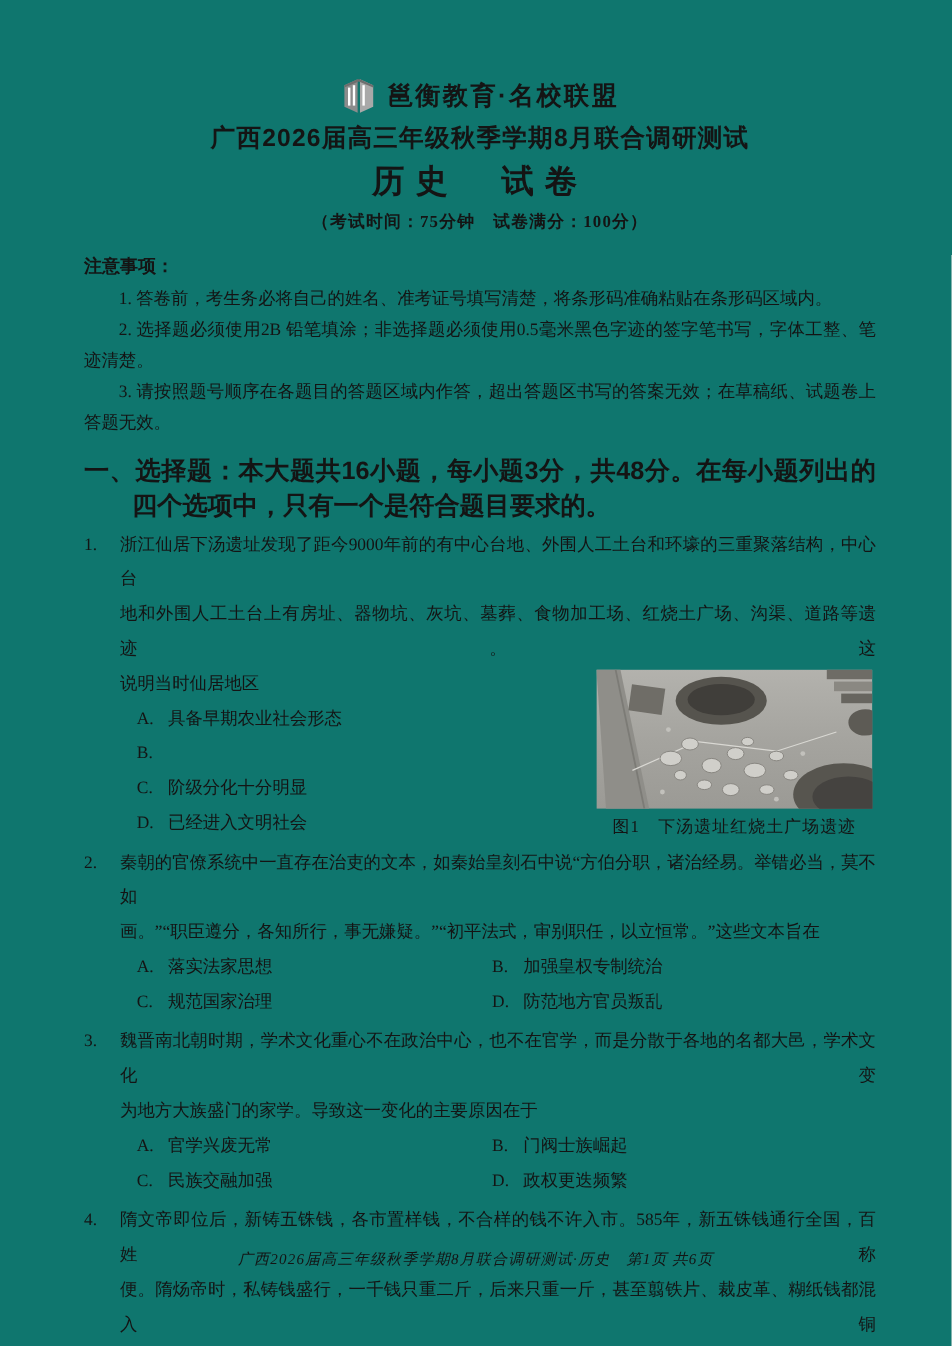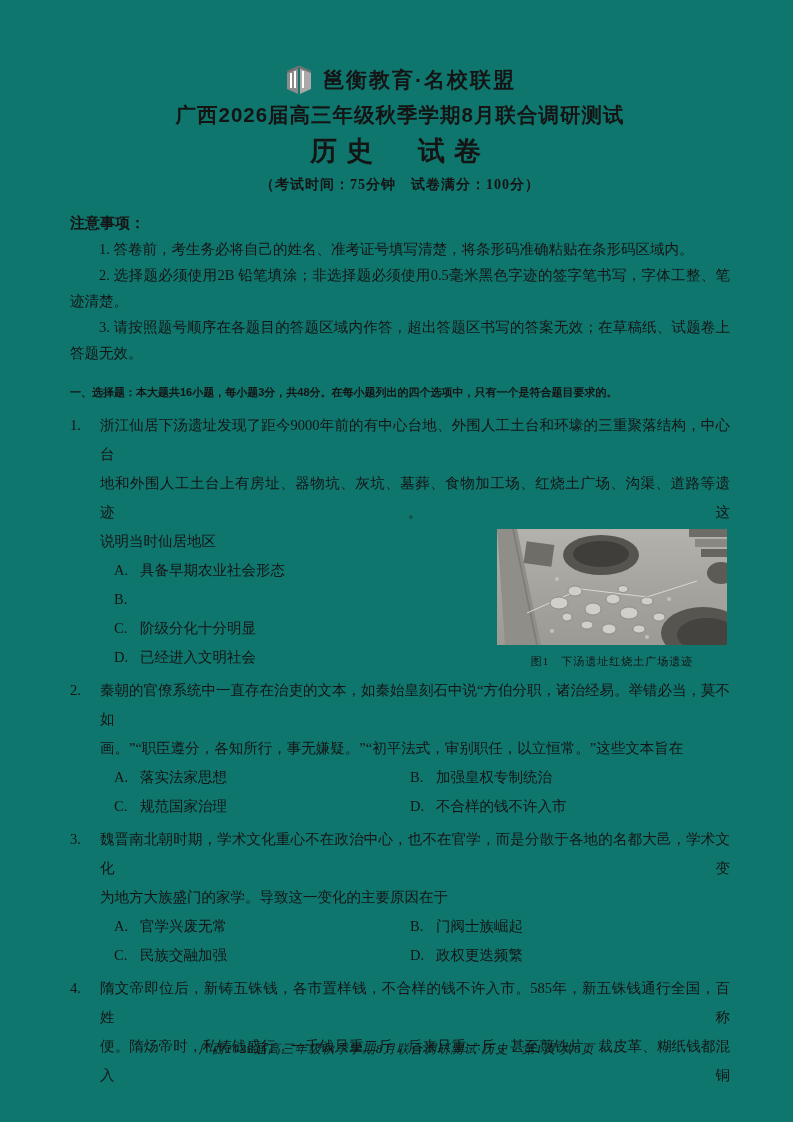--- a/index.html
+++ b/index.html
@@ -42,36 +42,36 @@
   }
   .notice p {
     margin:0; font-size:14.5px; line-height:26px;
     text-indent:2em; text-align:justify;
   }
 
   
   .section-heading {
     margin-top:12px;
     font-family:"Liberation Sans","DejaVu Sans",sans-serif;
-    font-weight:bold; font-size:11px; line-height:29px;
+    font-weight:bold; font-size:21px; line-height:29px;
     padding-left:40px; text-indent:-40px; text-align:justify;
   }
 
   
   .question { display:flex; margin-top:4px; font-size:14.5px; }
   .qnum { width:30px; flex-shrink:0; line-height:29px; }
   .qbody { flex:1; min-width:0; }
   .qline { line-height:29px; }
   .qline.full { text-align:justify; text-align-last:justify; }
 
   .q1row { display:flex; }
   .q1left { flex:1; min-width:0; }
   .figure { width:236px; flex-shrink:0; margin-left:4px; margin-top:2px; text-align:center; }
   .figure svg { display:block; margin:0 auto; }
-  .figure-caption { font-size:11px; line-height:20px; margin-top:6px; white-space:nowrap; letter-spacing:1px; }
+  .figure-caption { font-size:14px; line-height:20px; margin-top:6px; white-space:nowrap; letter-spacing:1px; }
 
   .opt { display:flex; line-height:29px; padding-left:14px; }
   .opt-label { width:26px; flex-shrink:0; }
   .opts-grid { display:grid; grid-template-columns:47% 53%; }
 
   
   .page-footer {
     position:absolute; left:0; right:0; bottom:64px;
     text-align:center; font-size:12.5px; font-style:italic; letter-spacing:1px;
   }
@@ -198,21 +198,21 @@
           <div class="opt">
             <span class="opt-label">B.</span>
             <span>加强皇权专制统治</span>
           </div>
           <div class="opt">
             <span class="opt-label">C.</span>
             <span>规范国家治理</span>
           </div>
           <div class="opt">
             <span class="opt-label">D.</span>
-            <span>不合样的钱不许入市</span>
+            <span>防范地方官员叛乱</span>
           </div>
         </div>
       </div>
     </div>
 
     <div class="question">
       <div class="qnum">3.</div>
       <div class="qbody">
         <div class="qline full">魏晋南北朝时期，学术文化重心不在政治中心，也不在官学，而是分散于各地的名都大邑，学术文化变</div>
         <div class="qline">为地方大族盛门的家学。导致这一变化的主要原因在于</div>

